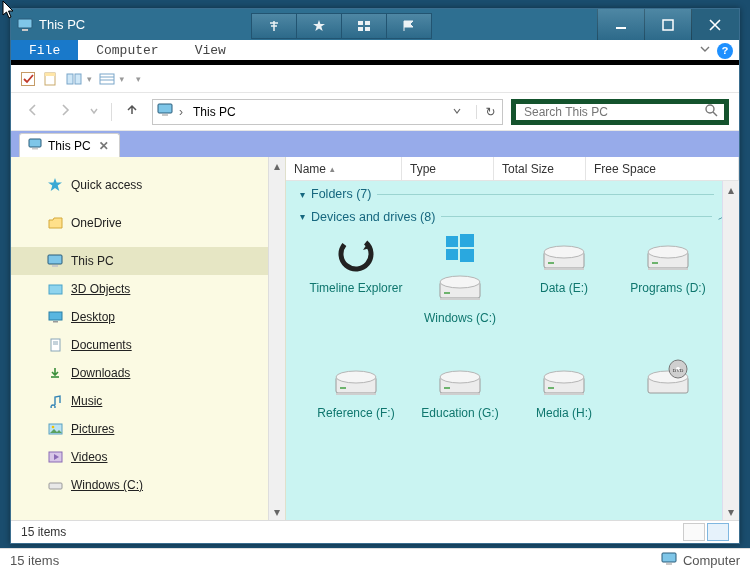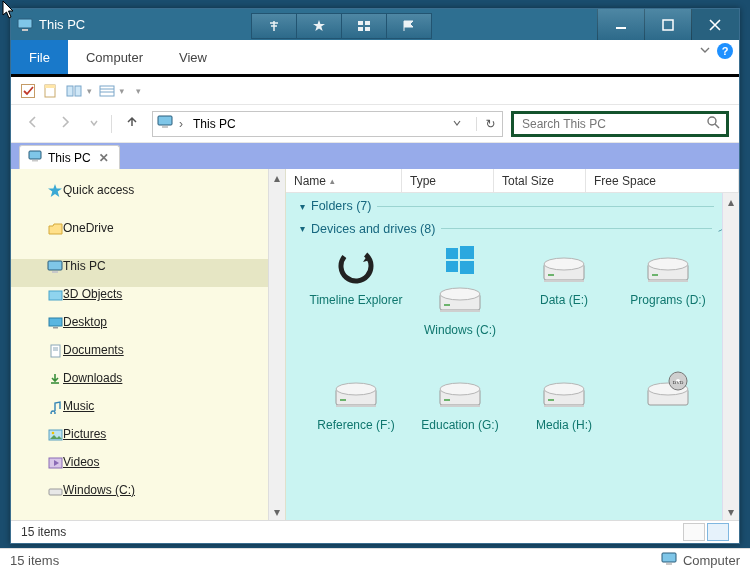--- a/index.html
+++ b/index.html
@@ -11,53 +11,53 @@
   .titlebar .title { font-size:13px; }
   .tbtns { margin-left:auto; display:flex; height:100%; }
   .tbtn, .qbtn { width:46px; height:26px; display:flex; align-items:center; justify-content:center; border:1px solid #225471; background:linear-gradient(#4e87a4,#2d6a8a); margin-left:-1px;}
   .qbtn { width:46px; height:26px; margin-top:2px;}
   .tbtn { width:48px; height:100%; border:none; border-left:1px solid rgba(0,0,0,.25);}
   .tbtn.close { background:rgba(0,0,0,.12);}
   .qat { display:flex; margin-left:auto; gap:0; padding-top:0;}
   .qat .qbtn svg { opacity:.9;}
   .cursor { position:absolute; left:2px; top:0; z-index:50; }
   
-  .ribbon { height:37px; background:#fff; display:flex; align-items:stretch; border-bottom:3px solid #000000; position:relative;}
+  .ribbon { height:25px; background:#fff; display:flex; align-items:stretch; border-bottom:5px solid #000000; position:relative;font-family:Liberation Mono, monospace;}
   .file-tab { background:#1979ca; color:#fff; padding:0 18px; display:flex; align-items:center; font-size:13px;}
   .rtab { padding:0 18px; display:flex; align-items:center; color:#444; font-size:13px;}
   .ribbon-right { position:absolute; right:6px; top:3px; display:flex; align-items:center; gap:6px;}
   .help-circle { width:16px; height:16px; border-radius:50%; background:#1e90ff; color:#fff; font-weight:bold; display:flex; align-items:center; justify-content:center; font-size:11px;}
   .expand-caret { color:#777;}
   
   .qtool { height:28px; padding:2px 10px; display:flex; align-items:center; gap:6px; border-bottom:1px solid #e6e6e6;}
   .qtool .chk { width:14px; height:14px; border:1px solid #c59b66; display:flex; align-items:center; justify-content:center;}
   .qtool .chk svg{display:block}
   .qtool .mini { width:18px; height:18px; display:flex; align-items:center; justify-content:center;}
   .qtool .sep { color:#999; font-size:9px; margin-left:-2px;}
   
   .navrow { height:38px; display:flex; align-items:center; padding:4px 10px; gap:8px; border-bottom:1px solid #e6e6e6;}
   .navbtn { color:#999; padding:4px; }
   .navbtn.enabled{ color:#555;}
   .sep-v { width:1px; height:18px; background:#ddd;}
   .addrbar { flex:1; height:26px; border:1px solid #c6c6c6; display:flex; align-items:center; padding:0 4px; gap:6px;}
   .addrbar .crumb { padding:2px 4px;}
   .addr-drop { margin-left:auto; color:#666; padding:0 4px;}
   .refresh { width:22px; text-align:center; color:#555;}
-  .search { width:218px; height:26px; border:3px solid #14532d; display:flex; align-items:center; padding:0 6px; color:#777;}
+  .search { width:218px; height:26px; border:5px solid #14532d; display:flex; align-items:center; padding:0 6px; color:#777;}
   .search input { border:0; outline:0; flex:1; font:inherit; color:#333; background:transparent;}
   .search .mag { color:#666;}
   
   .tabstrip { height:26px; background:#97abea; display:flex; align-items:flex-end; padding-left:8px;}
   .doctab { height:24px; background:#fff; border:1px solid #cfcfcf; border-bottom:none; border-radius:3px 3px 0 0; display:flex; align-items:center; padding:0 8px; gap:6px; font-size:12px;}
   .doctab .x { color:#777; font-weight:bold; padding:0 2px;}
   
   .body { flex:1; display:flex; min-height:0;}
   .nav { width:275px; background:#fbfae3; border-right:1px solid #e0e0cc; position:relative; overflow:hidden;}
   .nav-inner { position:absolute; inset:0; overflow:hidden;}
-  .nav .item { display:flex; align-items:flex-start; height:28px; padding-left:36px; color:#222;}
+  .nav .item { display:flex; align-items:center; height:28px; padding-left:36px; gap:8px; color:#222;}
   .nav .item.top { padding-left:36px; margin-top:10px;}
   .nav .item.first{ margin-top:14px;}
   .nav .item.child { padding-left:36px;text-decoration:underline;}
   .nav .item.sel { background:#e6e6c4;}
   .nav .ic { width:16px; height:16px; display:flex; align-items:center; justify-content:center;}
   .nav-scroll { position:absolute; right:0; top:0; width:17px; height:100%; background:#f0f0f0; border-left:1px solid #ddd;}
   .nav-scroll .arrow{height:17px;display:flex;align-items:center;justify-content:center;color:#666;}
   .content-wrap { flex:1; display:flex; flex-direction:column; min-width:0;}
   .colhead { height:24px; border-bottom:1px solid #e4e4e4; display:flex;}
   .colhead .col { border-right:1px solid #e4e4e4; padding:4px 8px; color:#333; display:flex; align-items:center; gap:4px;}

